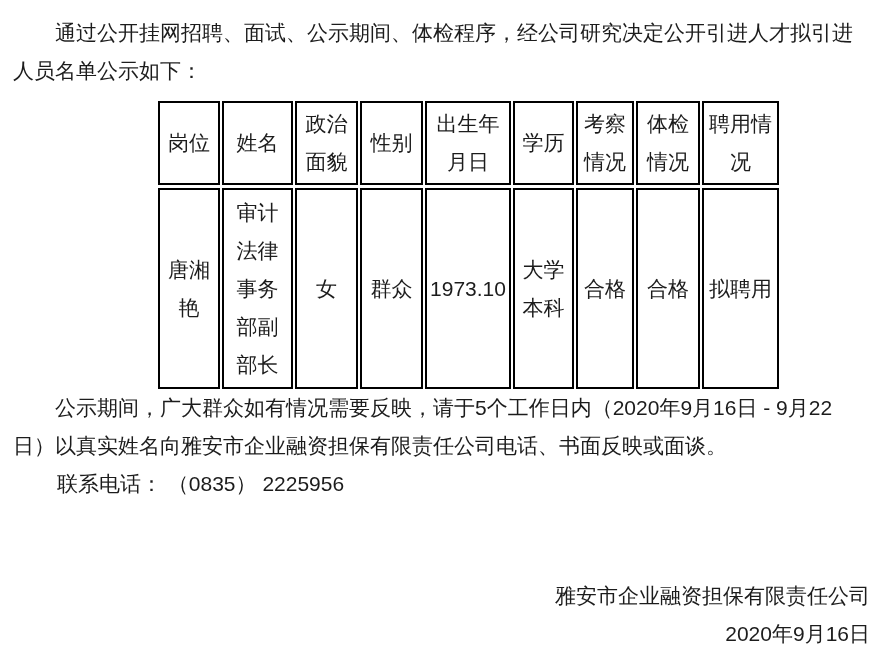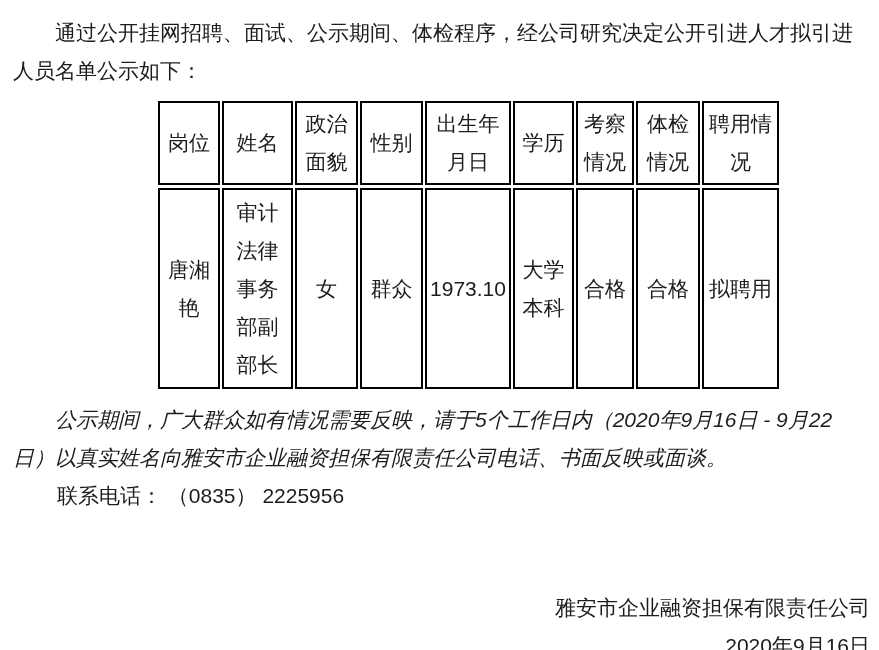--- a/index.html
+++ b/index.html
@@ -44,22 +44,21 @@
     display: flex;
     flex-direction: column;
     justify-content: center;
     align-items: center;
     text-align: center;
     font-size: 21px;
     line-height: 38px;
     overflow: hidden;
   }
   .notice {
-    margin: 12px 13px 0 13px;
-    font-style: italic;
+    margin: 0 13px 0 13px;
   }
   .contact {
     margin: 0 13px 10px 13px;
     padding-left: 44px;
   }
   .signature {
     margin-top: 74px;
     padding-right: 9px;
     text-align: right;
   }

